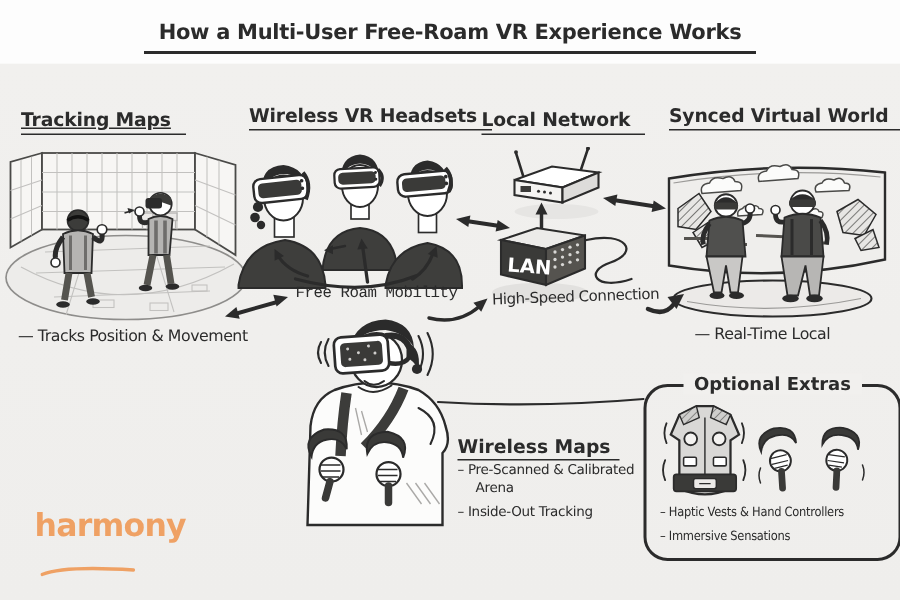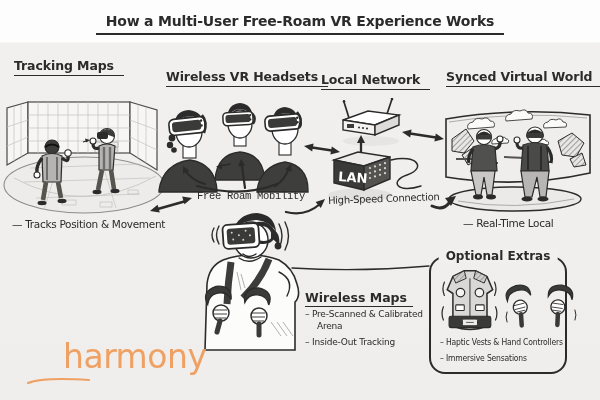--- a/index.html
+++ b/index.html
@@ -16,44 +16,44 @@
   }
   .sec-h{
     font-size:12.5px;font-weight:700;letter-spacing:-.1px;white-space:nowrap;
     border-bottom:1.6px solid #2b2b2b;padding:0 10px 2px 0;display:inline-block;
   }
   .cap{font-size:10.5px;font-weight:500;letter-spacing:-.3px;white-space:nowrap;}
   .wm{width:150px;}
   .wm .wm-title{display:inline-block;font-size:12.5px;font-weight:700;border-bottom:1.5px solid #2b2b2b;padding:0 6px 1px 0;margin-bottom:1px;}
   .wm .bullet{font-size:9px;letter-spacing:-.2px;line-height:1.35;white-space:pre-line;padding-left:12px;text-indent:-12px;margin-bottom:4px;}
   .extras{
-    width:138px;height:118px;border:2px solid #2b2b2b;border-radius:16px;box-sizing:border-box;
+    width:172px;height:118px;border:2px solid #2b2b2b;border-radius:16px;box-sizing:border-box;
   }
   .extras-title{
     position:absolute;top:-9px;left:50%;transform:translateX(-50%);
     background:#f1f0ee;padding:0 7px;font-size:12px;font-weight:700;white-space:nowrap;
   }
   .extras .bullet{
     position:absolute;left:9px;font-size:8.5px;letter-spacing:-.2px;white-space:nowrap;
     transform:scaleX(.9);transform-origin:left center;
   }
-  .logo{font-size:33px;font-weight:400;letter-spacing:-.5px;color:#efa164;line-height:1;margin-left:40px;}
+  .logo{font-size:21px;font-weight:700;letter-spacing:-.5px;color:#efa164;line-height:1;}
   svg{display:block;}
   .ink{stroke:#2b2b2b;stroke-linecap:round;stroke-linejoin:round;fill:none;}
 </style>
 </head>
 <body>
 
 <div class="canvas">
 
   <div class="abs title-wrap">
     <h1>How a Multi-User Free-Roam VR Experience Works</h1>
   </div>
 
-  <div class="abs sec-h" style="left:14px;top:58px;">Tracking Maps</div>
+  <div class="abs sec-h" style="left:14px;top:72px;text-decoration:underline;">Tracking Maps</div>
   <svg class="abs" style="left:0;top:90px;" width="168" height="130" viewBox="0 0 168 130">
 
     <ellipse cx="84" cy="95" rx="80" ry="28" fill="#edecea" stroke="#8e8d8b" stroke-width="1.1"></ellipse>
     <path d="M14,88 Q84,126 156,86" stroke="#c2c1bf" stroke-width=".8" fill="none"></path>
     <g stroke="#c2c1bf" stroke-width=".7" fill="none">
       <line x1="30" y1="78" x2="140" y2="74"></line>
         <line x1="24" y1="92" x2="150" y2="88"></line>
       <line x1="36" y1="108" x2="140" y2="104"></line>
         <line x1="60" y1="68" x2="44" y2="120"></line>
       <line x1="100" y1="66" x2="116" y2="118"></line>

